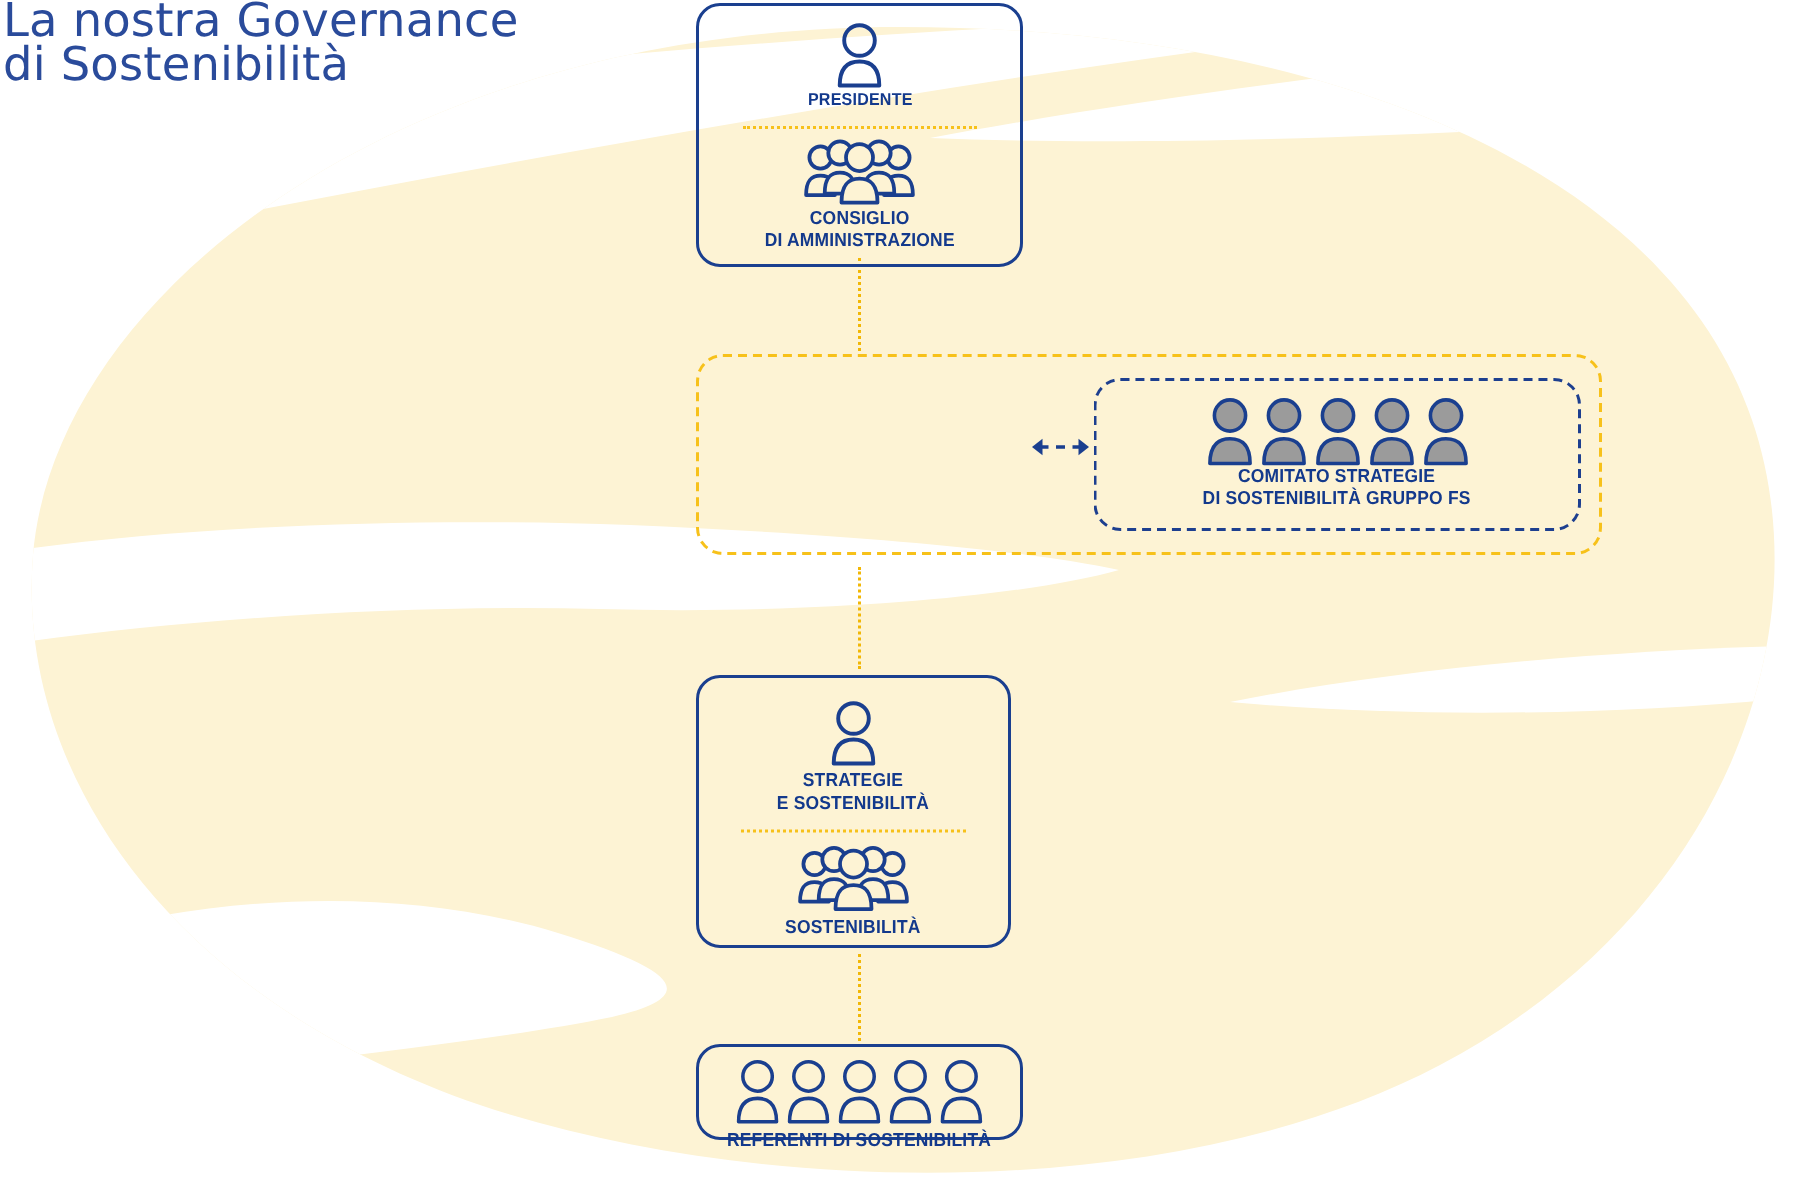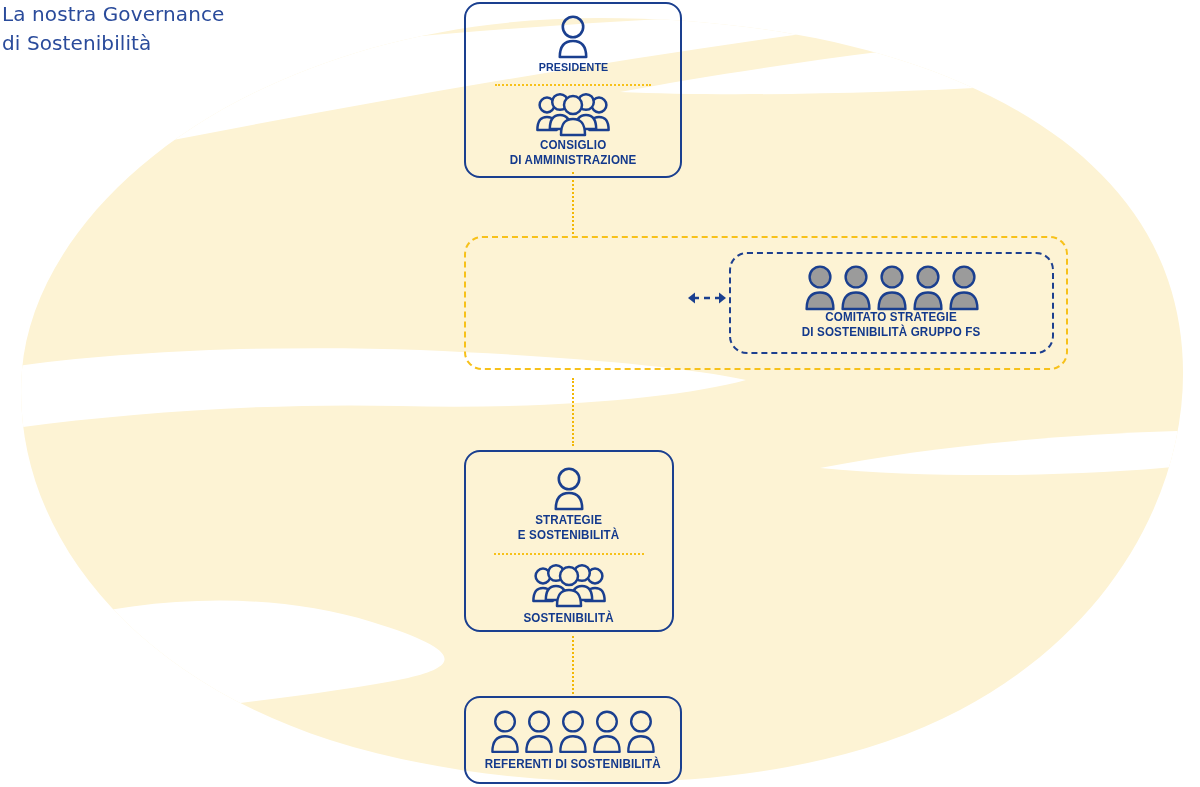--- a/index.html
+++ b/index.html
@@ -23,21 +23,21 @@
     height: 787px;
     z-index: 0;
   }
 
   
   #page-title {
     position: absolute;
     left: 2px;
     top: 0px;
     z-index: 5;
-    font-size: 20px;
+    font-size: 31px;
     line-height: 29px;
     color: #2a4b9b;
     font-family: "DejaVu Sans", sans-serif;
     letter-spacing: 0.1px;
     white-space: pre-line;
   }
 
   
   #diagram {
     position: absolute;
@@ -282,21 +282,21 @@
             <path d="M 39.8 37 C 39.8 25 45 23 50 23 C 55 23 60.2 25 60.2 37 Z" fill="#fdf3d4"></path>
             <circle cx="37" cy="13" r="9" fill="#fdf3d4"></circle>
             <path d="M 25 43 C 25 29.5 30.8 27 37 27 C 43.2 27 49 29.5 49 43 Z" fill="#fdf3d4"></path>
           </g>
         </svg>
       </div>
       <div class="node-label lg" style="margin-top:4px;">SOSTENIBILITÀ</div>
     </div>
   </div>
 
-  <div class="node solid-box" style="left:464px; top:696px; width:218px; height:88px;">
+  <div class="node solid-box" style="left:464px; top:696px; width:218px; height:64px;">
     <div class="stack">
       <div class="icon-wrap" style="height:50px; margin-top:7px;">
         <svg width="168" height="46" viewBox="0 0 178 48">
           <g fill="none" stroke="#1a3f8f" stroke-width="2.5" stroke-linejoin="round">
             <g transform="translate(0,0)">
               <circle cx="17" cy="13" r="10.4"></circle>
               <path d="M 3.6 45 C 3.6 31 10.8 28.5 17 28.5 C 23.2 28.5 30.4 31 30.4 45 Z"></path>
             </g>
             <g transform="translate(36,0)">
               <circle cx="17" cy="13" r="10.4"></circle>

